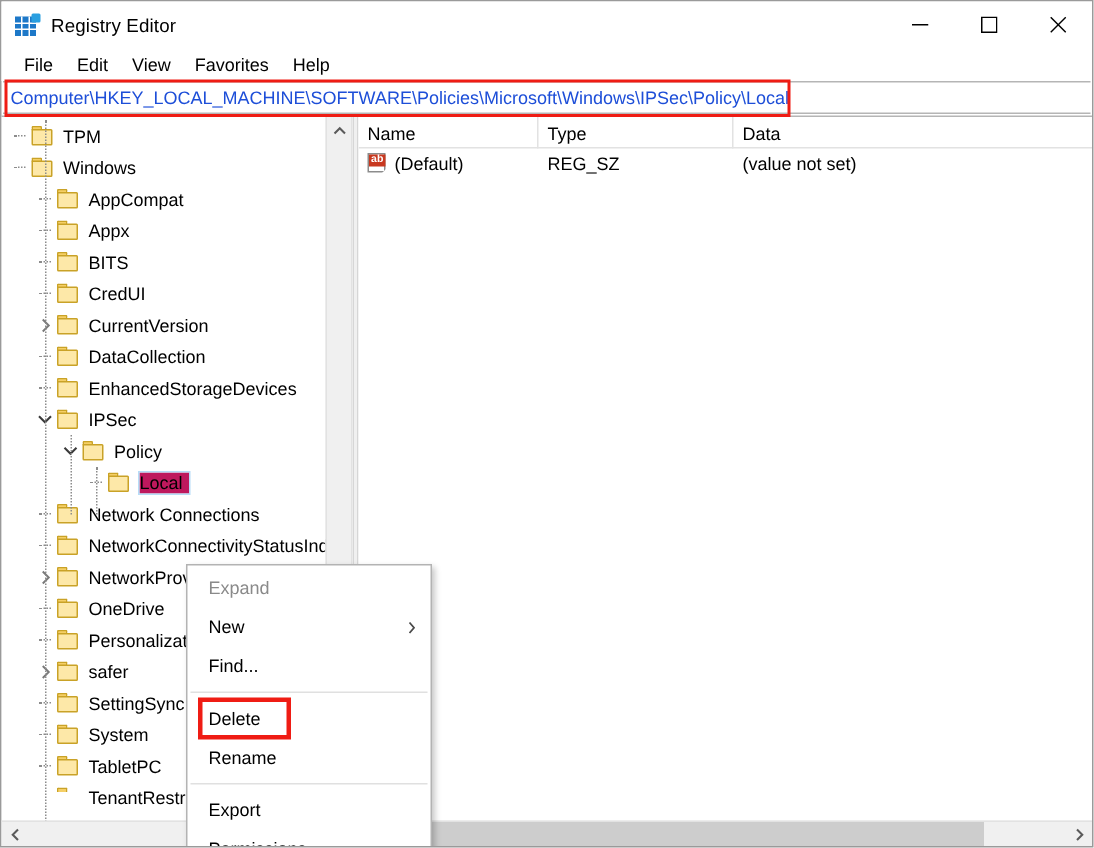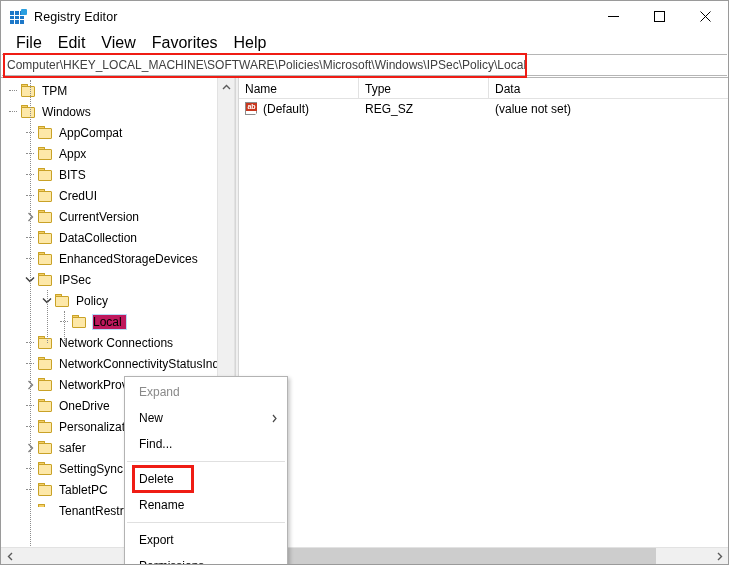--- a/index.html
+++ b/index.html
@@ -72,39 +72,39 @@
   .win-btn svg { display: block; }
 
   
   .menubar {
     height: 22px; min-height: 22px;
     background: #ffffff;
     display: flex; align-items: center;
     padding-left: 7px;
   }
   .menu-item {
-    font-size: 16px; color: #000000;
+    font-size: 12px; color: #000000;
     padding: 2px 8px 3px 8px;
     line-height: 14px;
   }
 
   
   .addressbar-wrap {
     height: 23px; min-height: 23px;
     position: relative;
     padding: 0 1px;
   }
   .addressbar {
     height: 22px;
     border: 1px solid #b5b5b5;
     border-left: none; border-right: none;
     background: #ffffff;
     display: flex; align-items: center;
     padding-left: 5px;
-    font-size: 12px; color: #404040;
+    font-size: 12px; color: #1d4ed8;
     white-space: nowrap; overflow: hidden;
   }
   .addr-highlight {
     position: absolute;
     left: 2px; top: -1px;
     width: 524px; height: 25px;
     border: 2px solid #ef1c14;
     pointer-events: none;
     z-index: 5;
   }
@@ -550,20 +550,28 @@
               </div>
               <span class="tree-label">safer</span>
             </div>
             <div class="tree-row" style="padding-left: 21px;">
               <div class="dotted"></div>
               <div class="folder">
                 <div class="tab"></div>
                 <div class="bodyf"></div>
               </div>
               <span class="tree-label">SettingSync</span>
+            </div>
+            <div class="tree-row" style="padding-left: 21px;">
+              <div class="dotted"></div>
+              <div class="folder">
+                <div class="tab"></div>
+                <div class="bodyf"></div>
+              </div>
+              <span class="tree-label">System</span>
             </div>
             <div class="tree-row" style="padding-left: 21px;">
               <div class="dotted"></div>
               <div class="folder">
                 <div class="tab"></div>
                 <div class="bodyf"></div>
               </div>
               <span class="tree-label">TabletPC</span>
             </div>
             <div class="tree-row" style="padding-left: 21px;">

